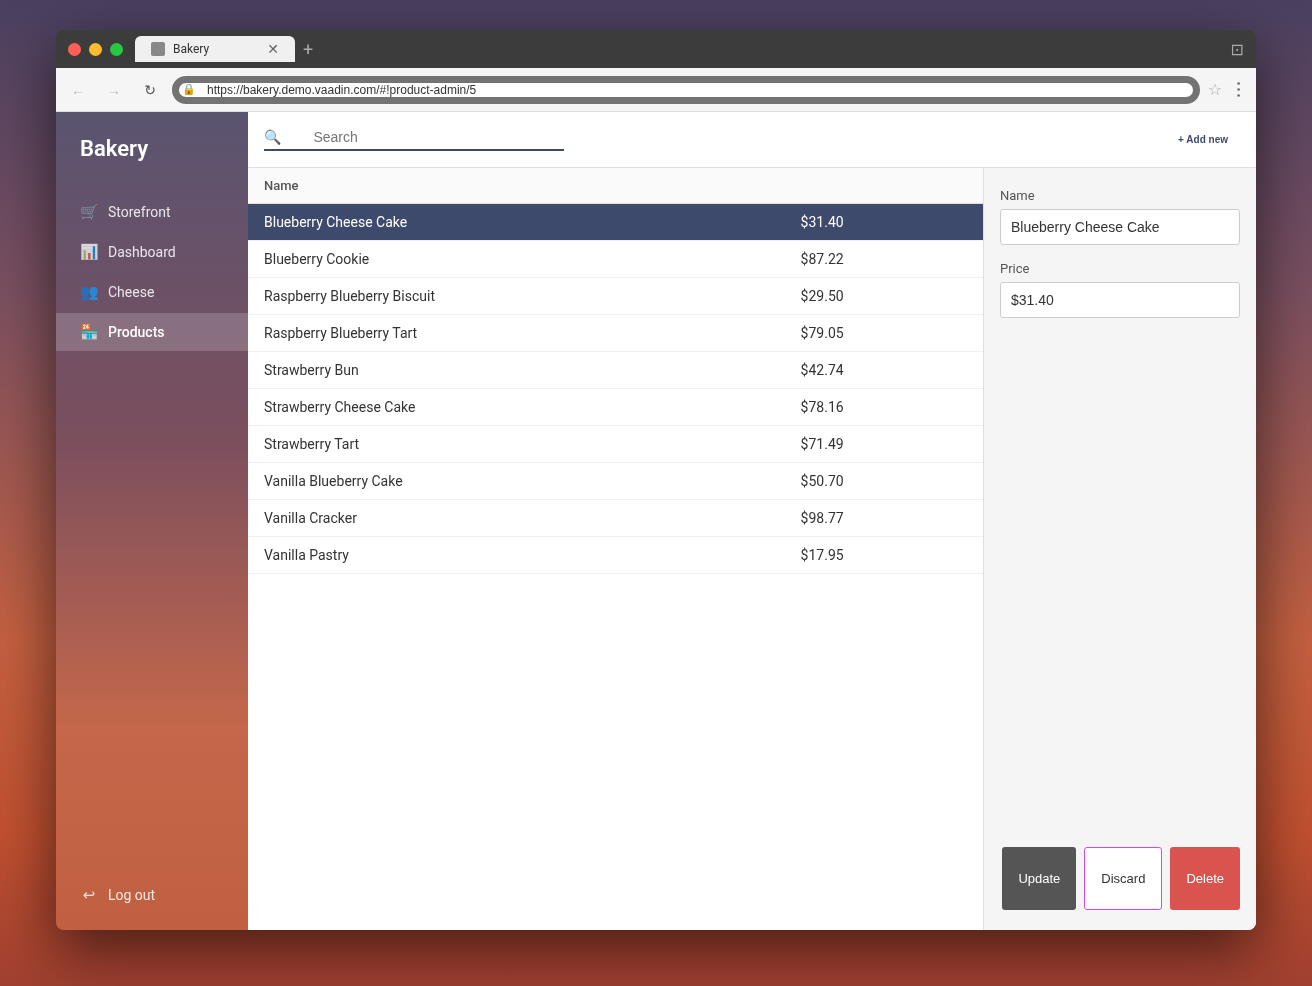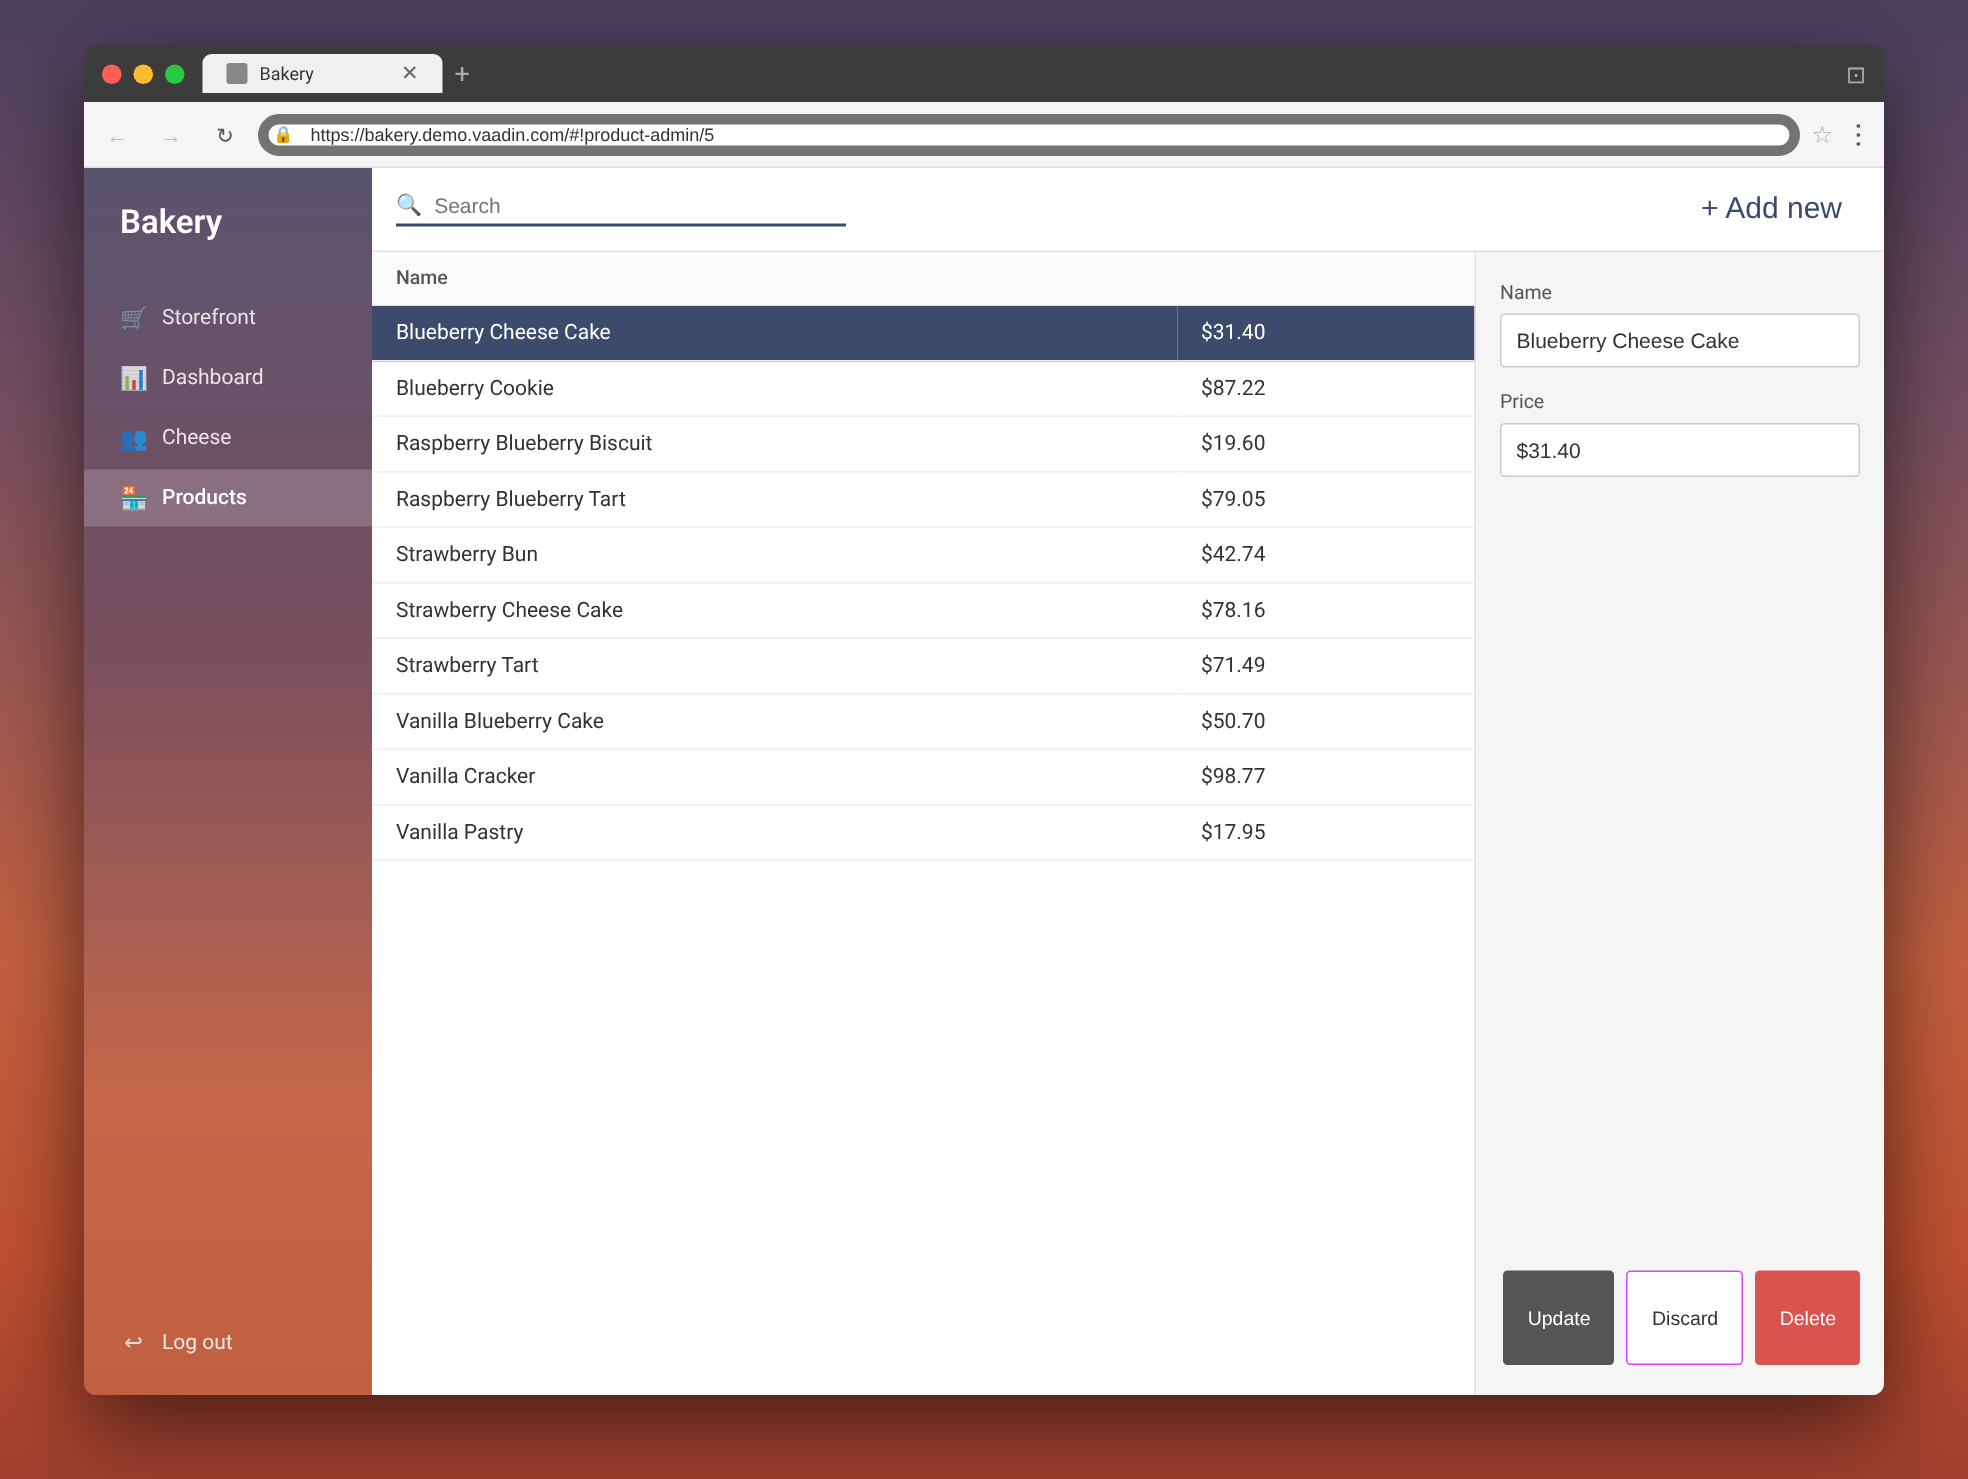--- a/index.html
+++ b/index.html
@@ -240,29 +240,30 @@
       color: #888;
       font-size: 14px;
     }
     .search-input-el {
       border: none;
       outline: none;
       font-size: 14px;
       color: #333;
       width: 100%;
       background: transparent;
+      margin-left: 24px;
     }
     .add-new-btn {
       margin-left: auto;
       display: flex;
       align-items: flex-start;
       gap: 6px;
       color: #3d4a6b;
-      font-size: 20px;
-      font-weight: 400;
+      font-size: 10px;
+      font-weight: 700;
       cursor: pointer;
       background: none;
       border: none;
       padding: 6px 12px;
     }
 
     
     .content-area {
       display: flex;
       flex: 1;
@@ -475,21 +476,21 @@
             <tr class="selected">
       <td>Blueberry Cheese Cake</td>
       <td>$31.40</td>
     </tr>
                 <tr>
       <td>Blueberry Cookie</td>
       <td>$87.22</td>
     </tr>
                 <tr>
       <td>Raspberry Blueberry Biscuit</td>
-      <td>$19.60</td>
+      <td>$29.50</td>
     </tr>
                 <tr>
       <td>Raspberry Blueberry Tart</td>
       <td>$79.05</td>
     </tr>
                 <tr>
       <td>Strawberry Bun</td>
       <td>$42.74</td>
     </tr>
                 <tr>

